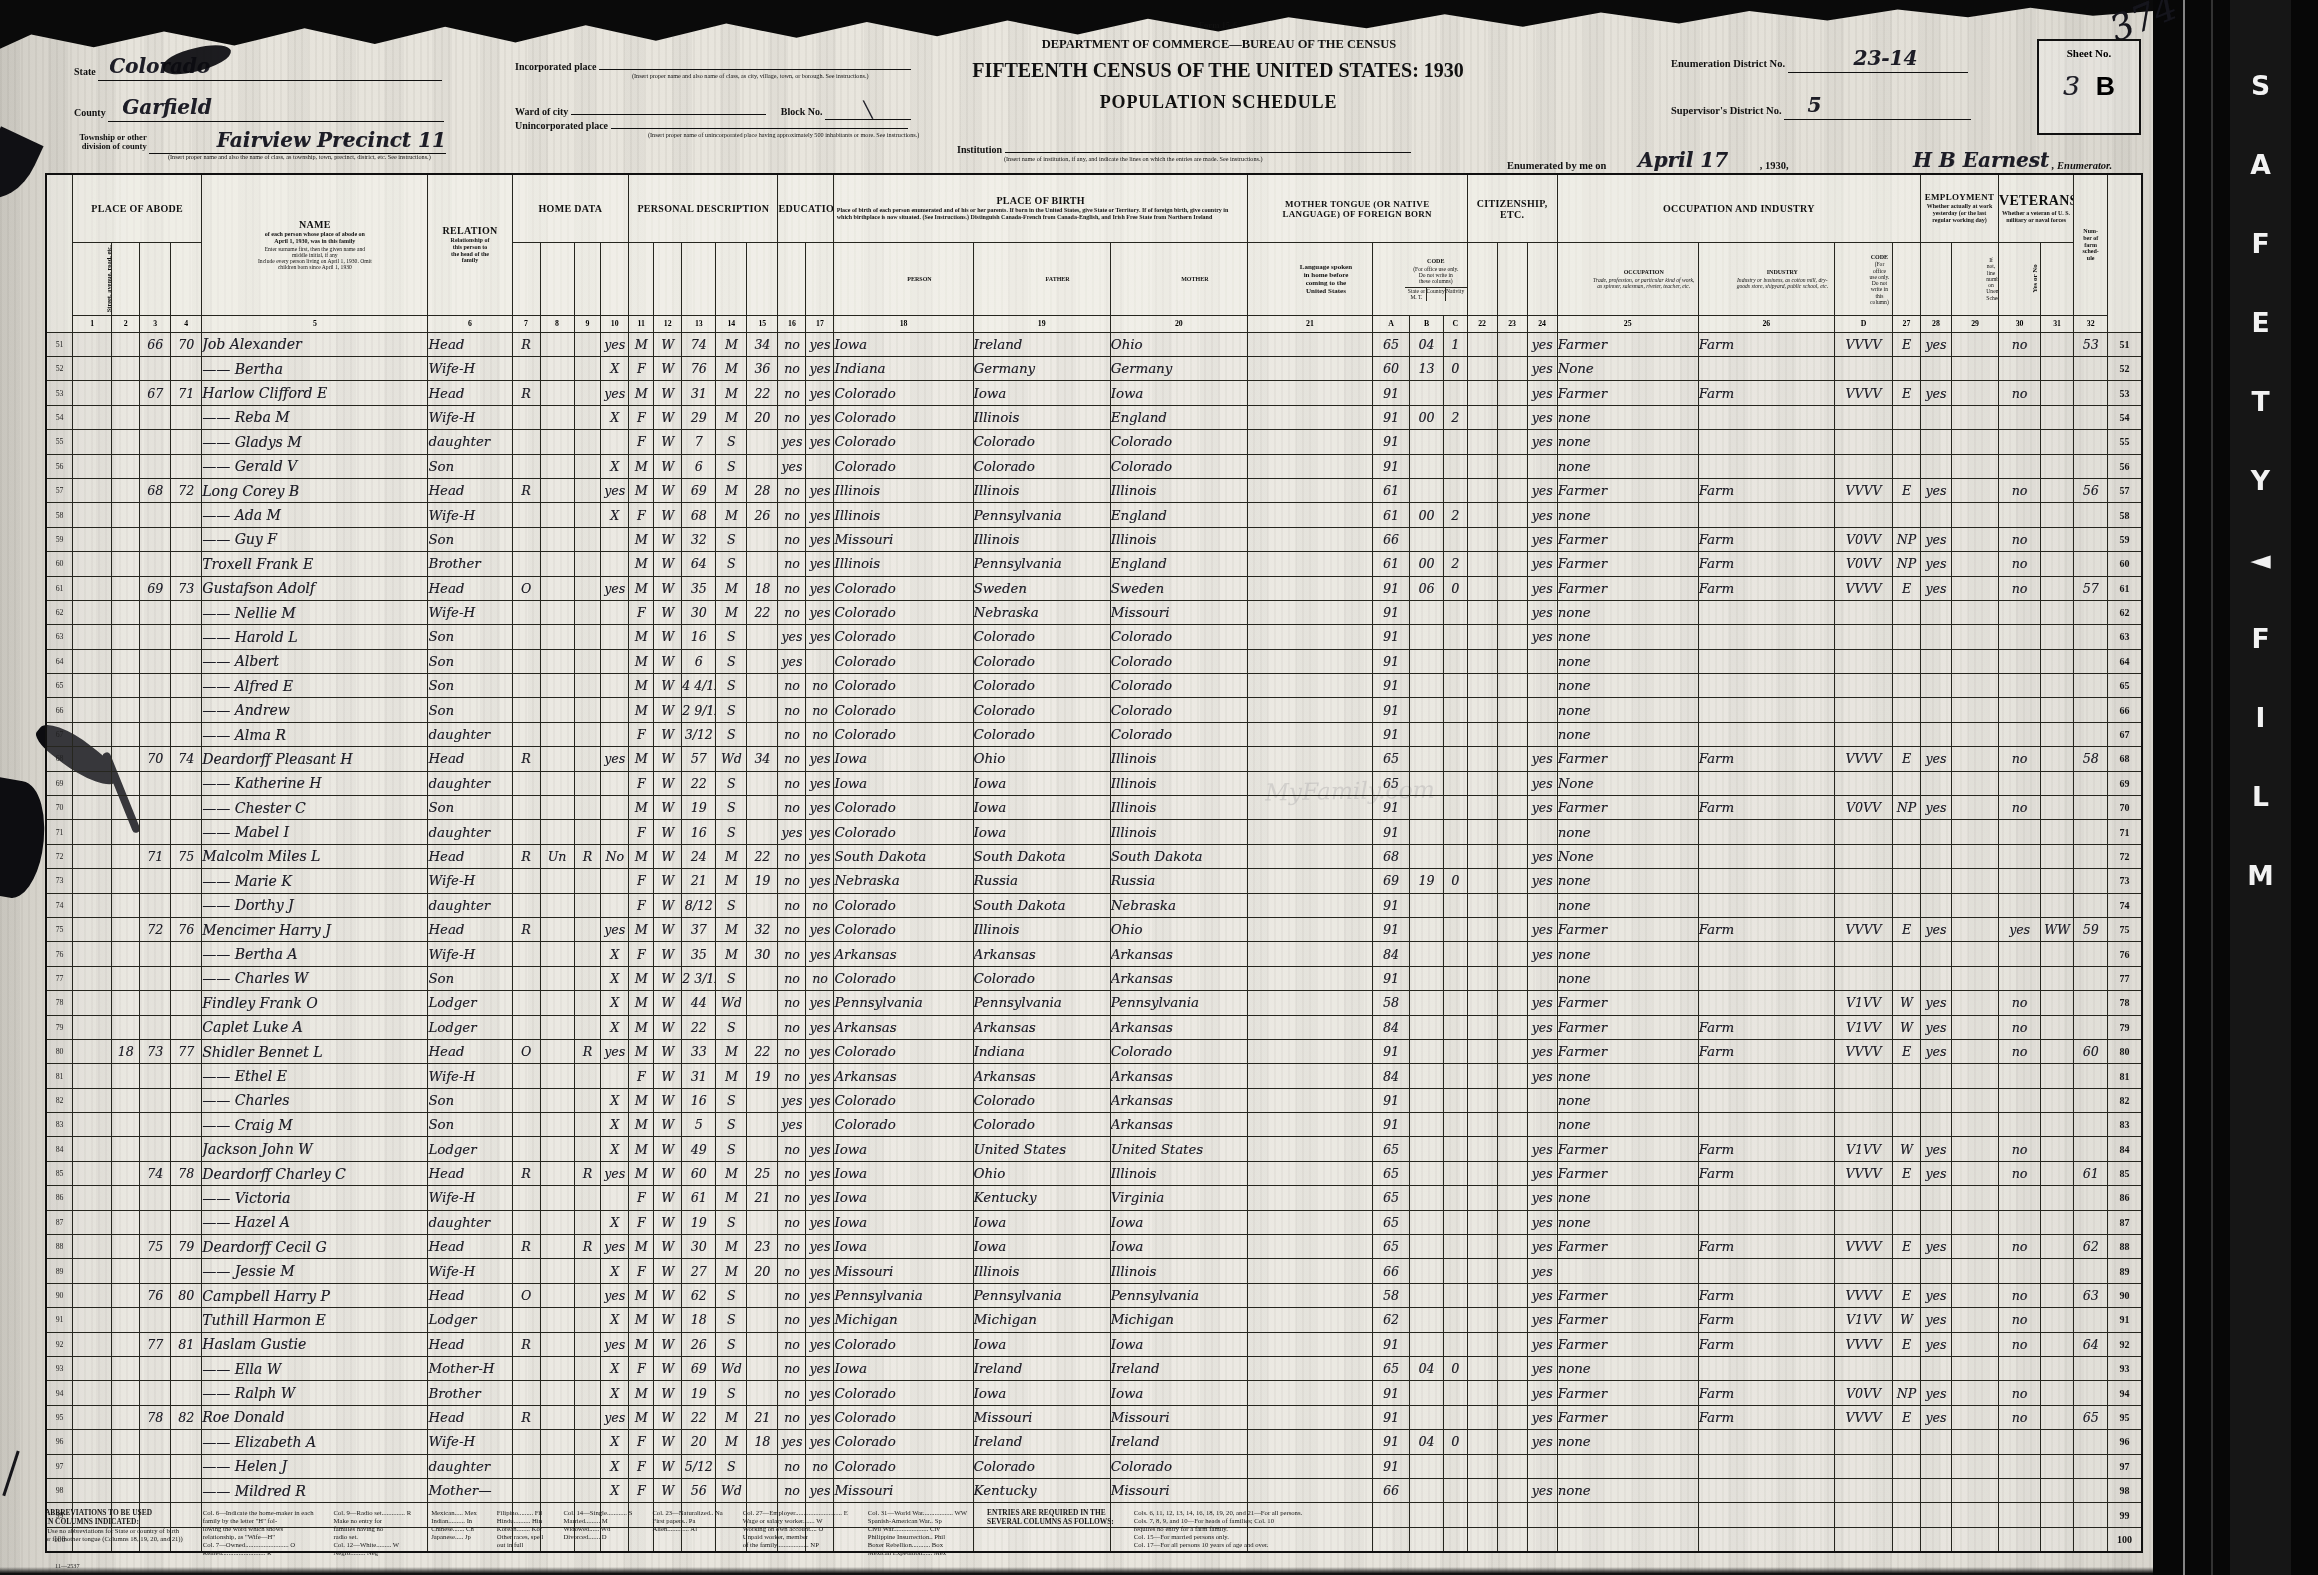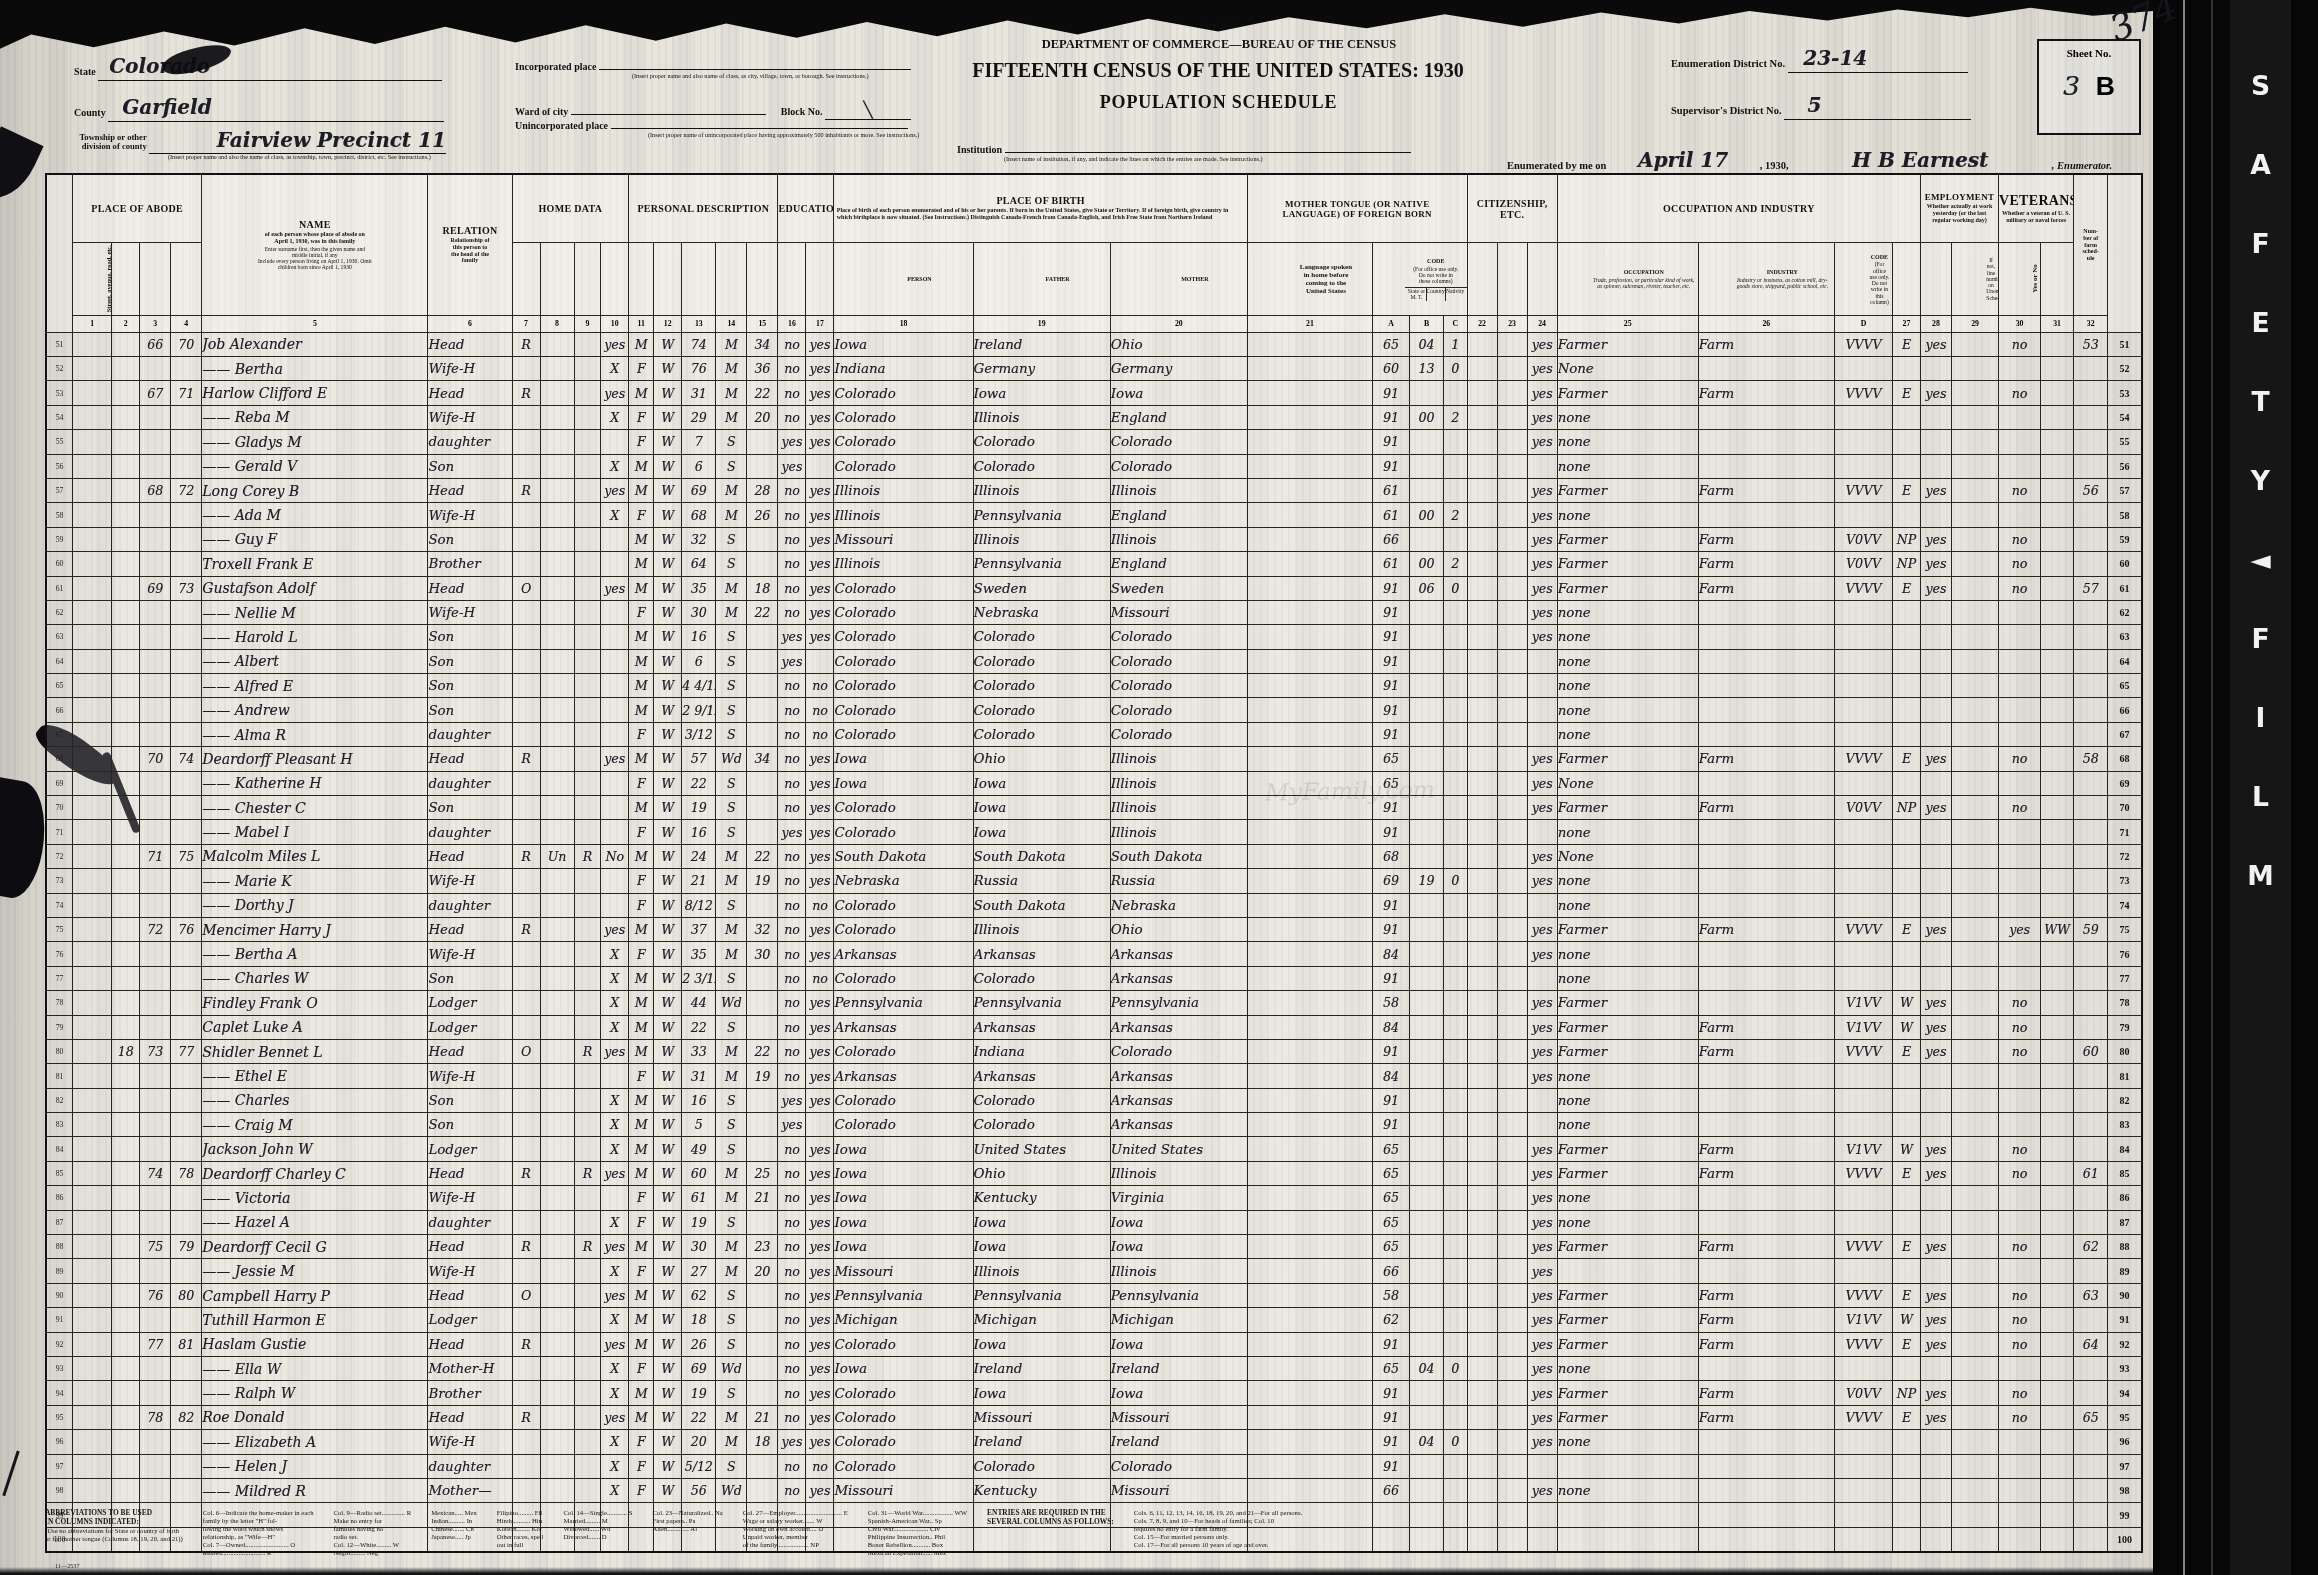--- a/index.html
+++ b/index.html
@@ -145,38 +145,38 @@
   <div class="tiny" style="margin-left:133px;font-weight:normal">(Insert proper name of unincorporated place having approximately 500 inhabitants or more.  See instructions.)</div>
 </div>
 <div class="ph" style="left:957px;top:144px;font-size:10px;font-weight:bold">
   <span>Institution</span>
   <span class="fill-line" style="width:406px"></span>
   <div class="tiny" style="margin-left:47px;font-weight:normal">(Insert name of institution, if any, and indicate the lines on which the entries are made.  See instructions.)</div>
 </div>
 
 <div class="ph" style="left:1671px;top:48px;font-size:10.5px;font-weight:bold">
   <span>Enumeration District No.</span>
-  <span class="fill-line" style="width:180px;text-align:left"><span class="hw hw-big" style="position:relative;top:-1.6px;margin-left:15.6px">23-14</span></span>
+  <span class="fill-line" style="width:180px;text-align:center"><span class="hw hw-big" style="position:relative;top:-1.6px;margin-left:15.6px">23-14</span></span>
 </div>
 <div class="ph" style="left:1671px;top:95px;font-size:10.5px;font-weight:bold">
   <span>Supervisor's District No.</span>
   <span class="fill-line" style="width:187px;text-align:left"><span class="hw hw-big" style="position:relative;top:-1.6px;margin-left:23.4px">5</span></span>
 </div>
 <div class="sheetbox">
   <div class="c b" style="font-size:11px;margin-top:6.2px">Sheet No.</div>
   <div class="c" style="margin-top:11px">
     <span class="hw" style="font-size:26.6px">3</span>
     <span class="b" style="font-size:26.6px;font-family:'Liberation Sans',sans-serif;margin-left:12.5px">B</span>
   </div>
 </div>
 <div class="ph" style="left:1507px;top:150px;font-size:10.5px;font-weight:bold">
   <span>Enumerated by me on</span>
   <span class="fill-line" style="width:148px;text-align:center"><span class="hw hw-big" style="position:relative;top:-1.6px">April 17</span></span>
   <span>, 1930,</span>
-  <span class="fill-line" style="width:258px;text-align:center"><span class="hw hw-big" style="position:relative;top:-1.6px">H B Earnest</span></span>
+  <span class="fill-line" style="width:258px;text-align:right"><span class="hw hw-big" style="position:relative;top:-1.6px">H B Earnest</span></span>
   <span style="font-style:italic;font-weight:bold">, Enumerator.</span>
 </div>
 
 <table class="census">
   <colgroup id="cols">
       <col style="width: 26.6px;">
       <col style="width: 39px;">
       <col style="width: 28px;">
       <col style="width: 31px;">
       <col style="width: 31px;">

